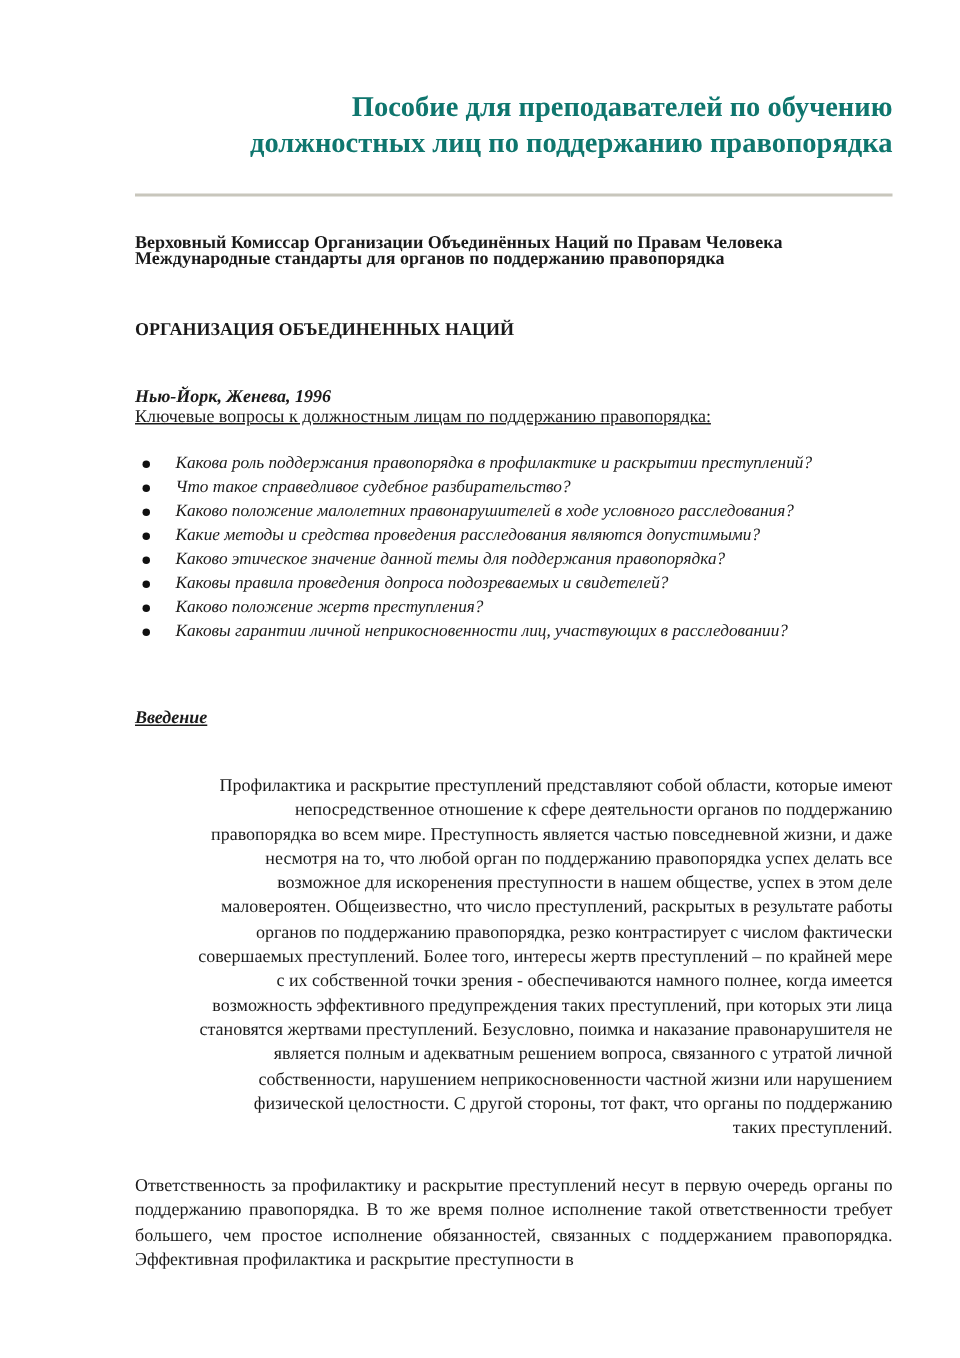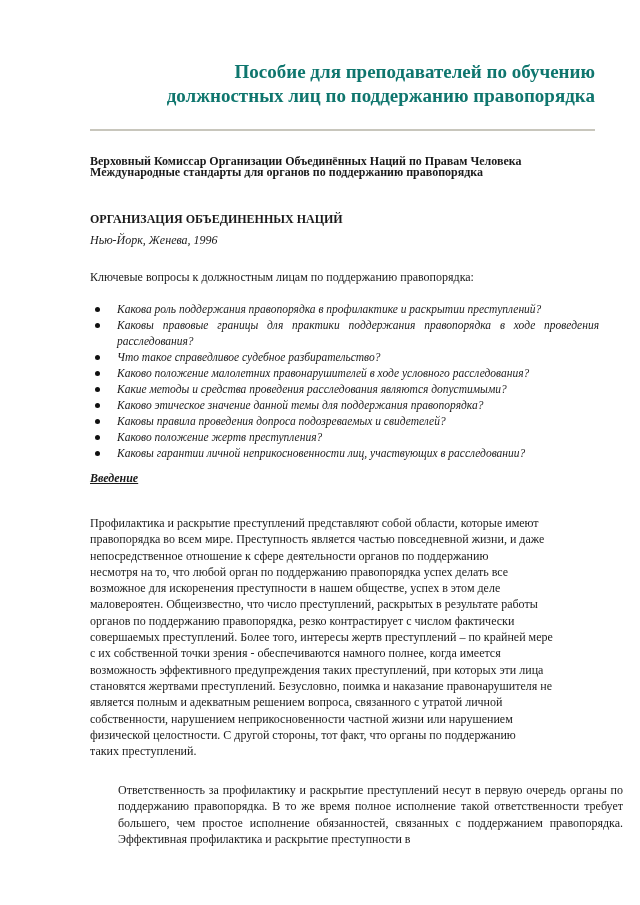--- a/index.html
+++ b/index.html
@@ -80,62 +80,61 @@
       border-radius: 50%;
       background: #111;
     }
     .para {
       position: absolute;
       left: 0;
       width: 505px;
       font-size: 12px;
       line-height: 16.3px;
       margin: 0;
+      text-align: right;
     }
     .para.justify {
       text-align: justify;
-      margin-left: 28px;
     }
   </style>
 </head>
 <body>
 
 <div class="page">
 
   <div class="doc-title">
     <div>Пособие для преподавателей по обучению</div>
     <div>должностных лиц по поддержанию правопорядка</div>
   </div>
 
   <div class="rule"></div>
 
   <div class="line bold" style="top:153px;">Верховный Комиссар Организации Объединённых Наций по Правам Человека</div>
   <div class="line bold" style="top:164px;">Международные стандарты для органов по поддержанию правопорядка</div>
   <div class="line bold" style="top:211px;">ОРГАНИЗАЦИЯ ОБЪЕДИНЕННЫХ НАЦИЙ</div>
-  <div class="line italic" style="top:232px;">Нью-Йорк, Женева, 1996</div>
-  <div class="line" style="top:269px;">Ключевые вопросы к должностным лицам по поддержанию правопорядка:</div>
+  <div class="line italic" style="top:256px;font-weight:bold;">Нью-Йорк, Женева, 1996</div>
+  <div class="line" style="top:269px;text-decoration:underline;">Ключевые вопросы к должностным лицам по поддержанию правопорядка:</div>
 
   <ul class="bullets">
     <li><span class="dot"></span><span>Какова роль поддержания правопорядка в профилактике и раскрытии преступлений?</span></li>
-    <li><span class="dot"></span><span>Каковы правовые границы для практики поддержания правопорядка в ходе проведения расследования?</span></li>
     <li><span class="dot"></span><span>Что такое справедливое судебное разбирательство?</span></li>
     <li><span class="dot"></span><span>Каково положение малолетних правонарушителей в ходе условного расследования?</span></li>
     <li><span class="dot"></span><span>Какие методы и средства проведения расследования являются допустимыми?</span></li>
     <li><span class="dot"></span><span>Каково этическое значение данной темы для поддержания правопорядка?</span></li>
     <li><span class="dot"></span><span>Каковы правила проведения допроса подозреваемых и свидетелей?</span></li>
     <li><span class="dot"></span><span>Каково положение жертв преступления?</span></li>
     <li><span class="dot"></span><span>Каковы гарантии личной неприкосновенности лиц, участвующих в расследовании?</span></li>
   </ul>
 
   <div class="line heading-intro" style="top:470px;">Введение</div>
 
   <div class="para" style="top:515px;">
     <div>Профилактика и раскрытие преступлений представляют собой области, которые имеют</div>
+    <div>непосредственное отношение к сфере деятельности органов по поддержанию</div>
     <div>правопорядка во всем мире. Преступность является  частью повседневной жизни, и даже</div>
-    <div>непосредственное отношение к сфере деятельности органов по поддержанию</div>
     <div>несмотря на то, что любой орган по поддержанию правопорядка успех делать все</div>
     <div>возможное для искоренения преступности в нашем обществе, успех в этом деле</div>
     <div>маловероятен. Общеизвестно, что число преступлений, раскрытых в результате работы</div>
     <div>органов по поддержанию правопорядка, резко контрастирует с числом фактически</div>
     <div>совершаемых преступлений. Более того, интересы жертв преступлений – по крайней мере</div>
     <div>с их собственной точки зрения - обеспечиваются намного полнее, когда имеется</div>
     <div>возможность эффективного предупреждения таких преступлений, при которых эти лица</div>
     <div>становятся жертвами преступлений. Безусловно, поимка и наказание правонарушителя не</div>
     <div>является полным и адекватным решением вопроса, связанного с утратой личной</div>
     <div>собственности, нарушением неприкосновенности частной жизни или нарушением</div>

